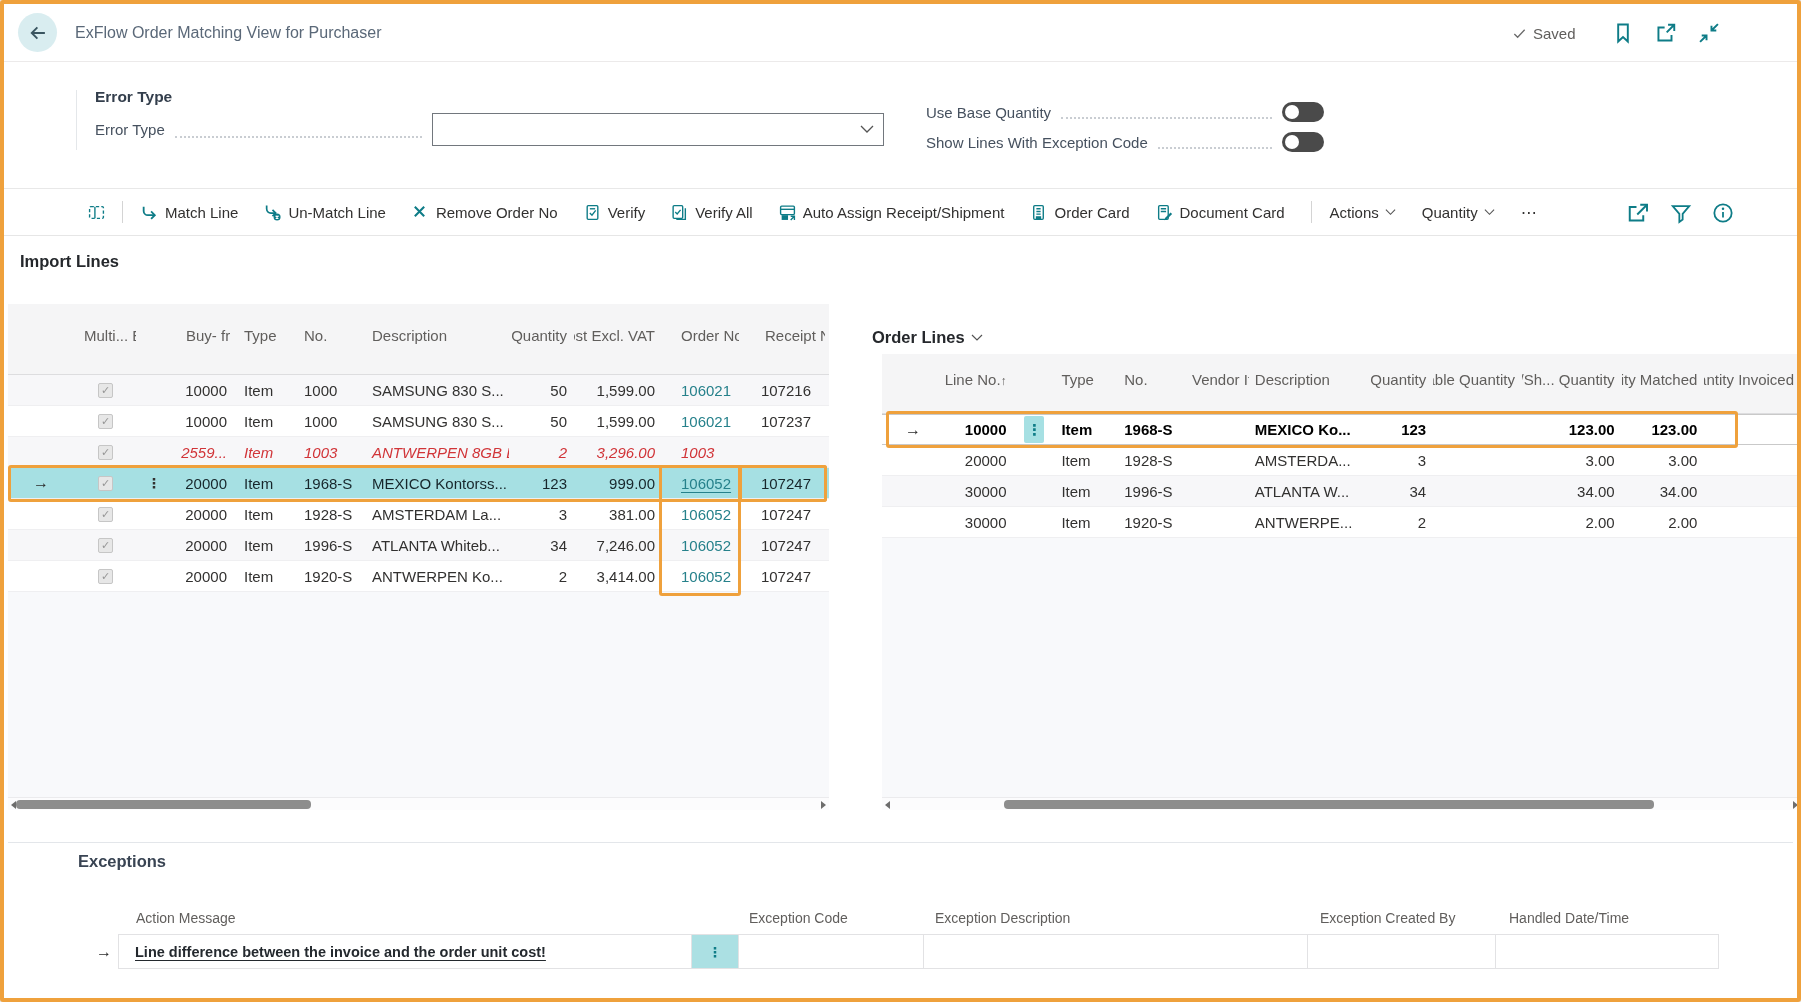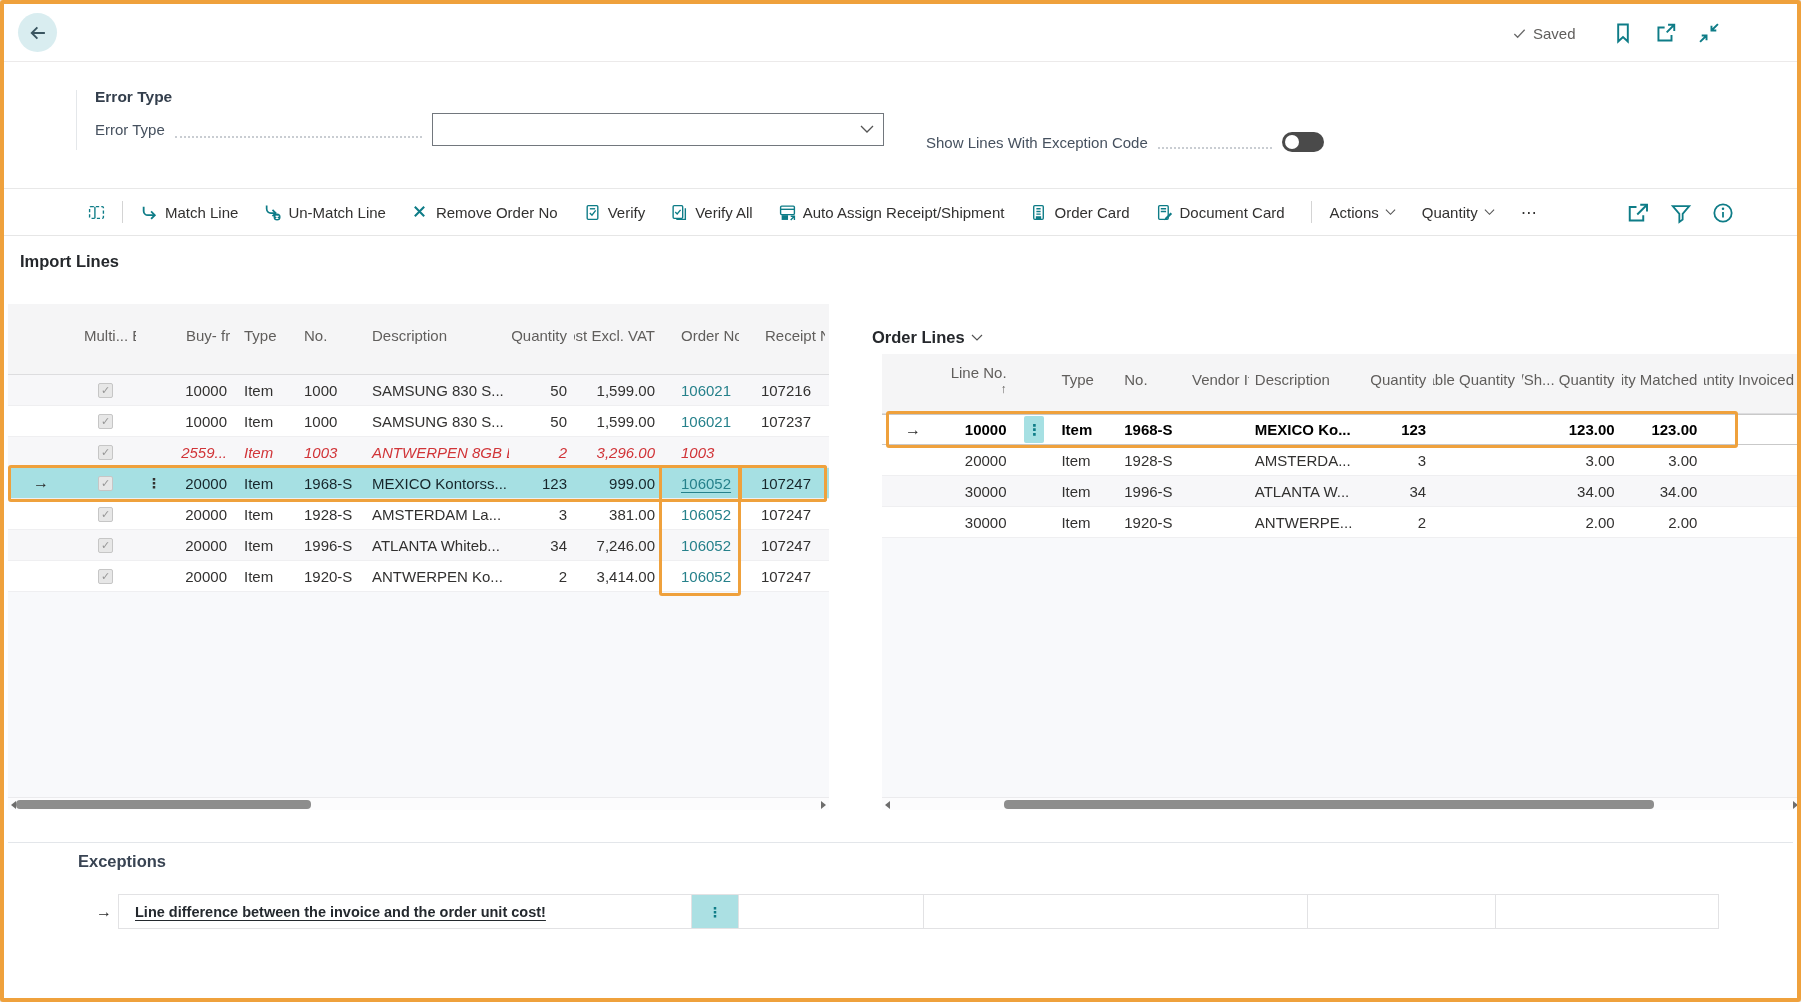--- a/index.html
+++ b/index.html
@@ -60,21 +60,21 @@
   .ic10{width:86px;padding-right:14px}
   .th .ic1{padding-left:10px}.th .ic3{padding-left:14px;justify-content:flex-start;text-align:left}
   .th .ic10{padding-left:26px;padding-right:0;justify-content:flex-start;text-align:left}
   
   .oc0{width:62px}.oc1{width:70px;padding-right:7px}.oc2{width:42px}
   .oc3{width:63px;padding-left:6px}.oc4{width:68px;padding-left:6px}.oc5{width:63px;padding-left:6px}
   .oc6{width:114px;padding-left:6px}.oc7{width:71px;padding-right:7px}.oc8{width:89px;padding-right:7px}
   .oc9{width:100px;padding-right:7px}.oc10{width:83px;padding-right:7px}.oc11{width:97px;padding-right:7px}
   .tr.osel{background:#fff;font-weight:bold;color:#000;border-top:1px solid #c9c9c9;border-bottom:1px solid #c9c9c9;}
   .menucell{width:20px;height:27px;margin:auto;background:#A6E0E3;border-radius:2px;display:flex;align-items:center;justify-content:center;color:#0E7C87;font-weight:bold;cursor:pointer;}
-  .hstack{display:flex;flex-direction:column;align-items:flex-end;line-height:1.27;}
+  .hstack{display:flex;flex-direction:row;align-items:flex-end;line-height:1.27;}
   .sortarrow{font-size:12px;color:#605e5c;}
   
   .hscroll{position:absolute;left:0;right:0;bottom:0;height:13px;background:#fcfcfd;border-top:1px solid #ebebed;}
   .thumb{position:absolute;top:2px;height:9px;border-radius:4px;background:#8d8d8d;cursor:pointer;}
   .sb-l{position:absolute;left:3px;top:3px;width:0;height:0;border-top:4px solid transparent;border-bottom:4px solid transparent;border-right:5px solid #6d6d6d;cursor:pointer;}
   .sb-r{position:absolute;right:3px;top:3px;width:0;height:0;border-top:4px solid transparent;border-bottom:4px solid transparent;border-left:5px solid #6d6d6d;cursor:pointer;}
   
   .hibox{position:absolute;border:3px solid #EFA13C;border-radius:3px;pointer-events:none;z-index:5;}
   .divider{position:absolute;left:4px;right:4px;top:838px;height:1px;background:#e3e6ea;}
   
@@ -97,20 +97,21 @@
 <div class="window">
 
   <div class="apphead">
     <div class="backbtn">
       <span>
         <svg width="20" height="20" viewBox="0 0 16 16">
             <path d="M13.5 8H3M7.5 3.5 3 8l4.5 4.5" fill="none" stroke="#3a5560" stroke-width="1.5"></path>
           </svg>
       </span>
     </div>
+    <div class="apptitle">ExFlow Order Matching View for Purchaser</div>
     <div class="saved">
       <span>
           <svg width="15" height="15" viewBox="0 0 16 16">
             <path d="M2.5 8.5 6 12 13.5 4" fill="none" stroke="#6b6b6b" stroke-width="1.4"></path>
           </svg>
         </span>
       <span>Saved</span>
     </div>
     <div class="headicons">
       <span class="hic">
@@ -143,20 +144,27 @@
     <span class="flabel">Error Type</span>
     <span class="leader"></span>
     <span class="combo">
       <span></span>
       <span class="chev">
           <svg width="14" height="10" viewBox="0 0 14 10">
             <path d="M1 2l6 6 6-6" fill="none" stroke="#545454" stroke-width="1.3"></path>
           </svg>
         </span>
     </span>
+  </div>
+  <div class="togglerow" style="top:96px">
+    <span class="flabel">Use Base Quantity</span>
+    <span class="leader"></span>
+    <span class="toggle">
+        <span class="knob"></span>
+      </span>
   </div>
   <div class="togglerow" style="top:126px">
     <span class="flabel">Show Lines With Exception Code</span>
     <span class="leader"></span>
     <span class="toggle">
         <span class="knob"></span>
       </span>
   </div>
 
   <div class="toolbar">
@@ -565,20 +573,29 @@
 
   <div class="hibox" style="left:4px;top:461px;width:819px;height:37px"></div>
   <div class="hibox" style="left:655px;top:461px;width:82px;height:131px"></div>
   <div class="hibox" style="left:735px;top:461px;width:88px;height:37px"></div>
   <div class="hibox" style="left:882px;top:407px;width:852px;height:37px"></div>
 
   <div class="divider"></div>
   <div class="sectitle xc-title" style="left:74px;top:848px;font-weight:600">Exceptions</div>
 
   <div class="xtable">
+    <div class="xhead">
+      <div class="xh x0"></div>
+      <div class="xh x1">Action Message</div>
+      <div class="xh x2"></div>
+      <div class="xh x3">Exception Code</div>
+      <div class="xh x4">Exception Description</div>
+      <div class="xh x5">Exception Created By</div>
+      <div class="xh x6">Handled Date/Time</div>
+    </div>
     <div class="xrow">
       <div class="xarr">→</div>
       <div class="xcell x1">
           <span class="xmsg">Line difference between the invoice and the order unit cost!</span>
         </div>
       <div class="xcell x2 xmenu">⋮</div>
       <div class="xcell x3"></div>
       <div class="xcell x4"></div>
       <div class="xcell x5"></div>
       <div class="xcell x6"></div>

